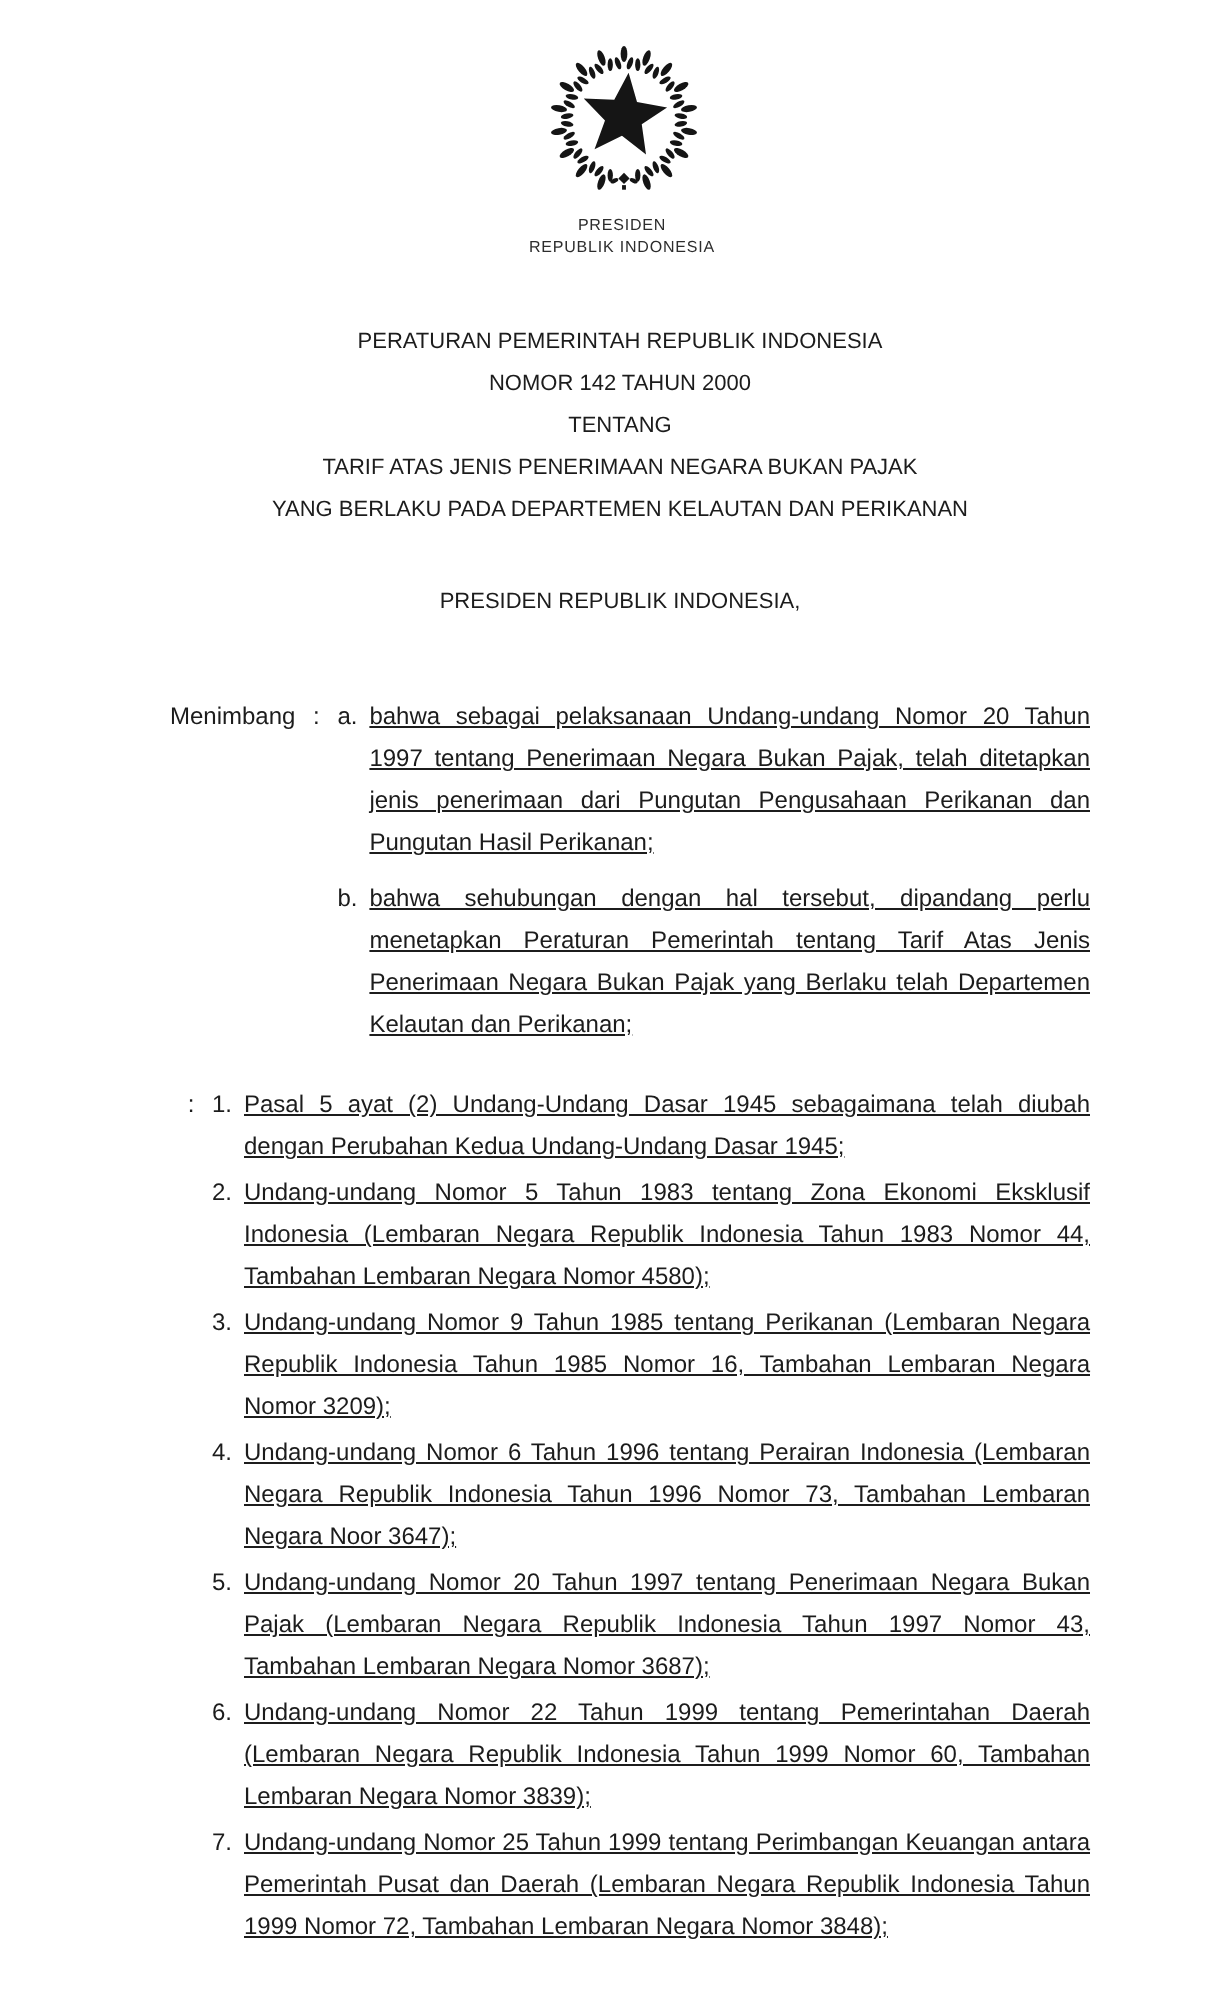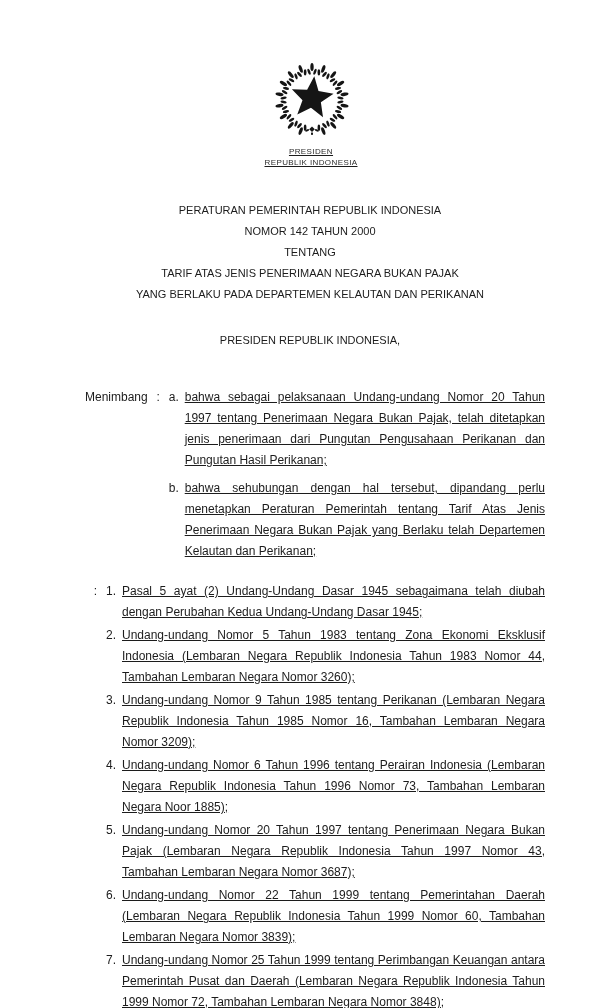--- a/index.html
+++ b/index.html
@@ -5,21 +5,21 @@
   html, body { margin: 0; padding: 0; }
   body {
     width: 612px; height: 1008px;
     background: #ffffff;
     font-family: "Liberation Sans", sans-serif;
     color: #1c1c1c;
     -webkit-font-smoothing: antialiased;
   }
   .page { position: relative; width: 612px; height: 1008px; overflow: hidden; }
 
-  .emblem-wrap { padding-top: 56px; text-align: center; text-decoration: underline; }
+  .emblem-wrap { padding-top: 16px; text-align: center; }
   .emblem { position: relative; left: 6px; }
 
   .org-lines {
     text-align: center;
     font-size: 8px; line-height: 11px;
     letter-spacing: 0.4px; color: #2d2d2d;
     position: relative; left: 5px;
     margin-top: -2px;
   }
 
@@ -133,29 +133,29 @@
 
     <div class="section mengingat">
       <div class="section-colon">:</div>
       <div class="section-items">
         <div class="item">
           <div class="item-marker">1.</div>
           <div class="item-text">Pasal 5 ayat (2) Undang-Undang Dasar 1945 sebagaimana telah diubah dengan Perubahan Kedua Undang-Undang Dasar 1945;</div>
         </div>
         <div class="item">
           <div class="item-marker">2.</div>
-          <div class="item-text">Undang-undang Nomor 5 Tahun 1983 tentang Zona Ekonomi Eksklusif Indonesia (Lembaran Negara Republik Indonesia Tahun 1983 Nomor 44, Tambahan Lembaran Negara Nomor 3260);</div>
+          <div class="item-text">Undang-undang Nomor 5 Tahun 1983 tentang Zona Ekonomi Eksklusif Indonesia (Lembaran Negara Republik Indonesia Tahun 1983 Nomor 44, Tambahan Lembaran Negara Nomor 4580);</div>
         </div>
         <div class="item">
           <div class="item-marker">3.</div>
           <div class="item-text">Undang-undang Nomor 9 Tahun 1985 tentang Perikanan (Lembaran Negara Republik Indonesia Tahun 1985 Nomor 16, Tambahan Lembaran Negara Nomor 3209);</div>
         </div>
         <div class="item">
           <div class="item-marker">4.</div>
-          <div class="item-text">Undang-undang Nomor 6 Tahun 1996 tentang Perairan Indonesia (Lembaran Negara Republik Indonesia Tahun 1996 Nomor 73, Tambahan Lembaran Negara Noor 1885);</div>
+          <div class="item-text">Undang-undang Nomor 6 Tahun 1996 tentang Perairan Indonesia (Lembaran Negara Republik Indonesia Tahun 1996 Nomor 73, Tambahan Lembaran Negara Noor 3647);</div>
         </div>
         <div class="item">
           <div class="item-marker">5.</div>
           <div class="item-text">Undang-undang Nomor 20 Tahun 1997 tentang Penerimaan Negara Bukan Pajak (Lembaran Negara Republik Indonesia Tahun 1997 Nomor 43, Tambahan Lembaran Negara Nomor 3687);</div>
         </div>
         <div class="item">
           <div class="item-marker">6.</div>
           <div class="item-text">Undang-undang Nomor 22 Tahun 1999 tentang Pemerintahan Daerah (Lembaran Negara Republik Indonesia Tahun 1999 Nomor 60, Tambahan Lembaran Negara Nomor 3839);</div>
         </div>
         <div class="item">

